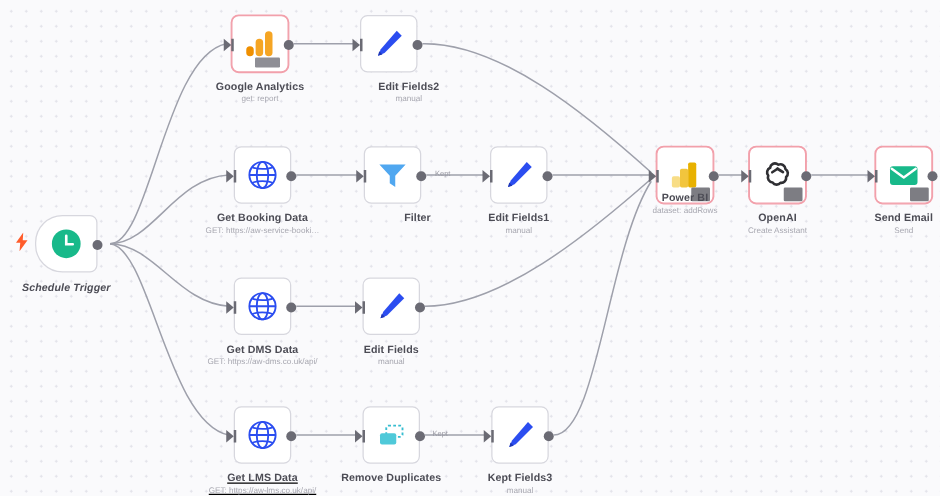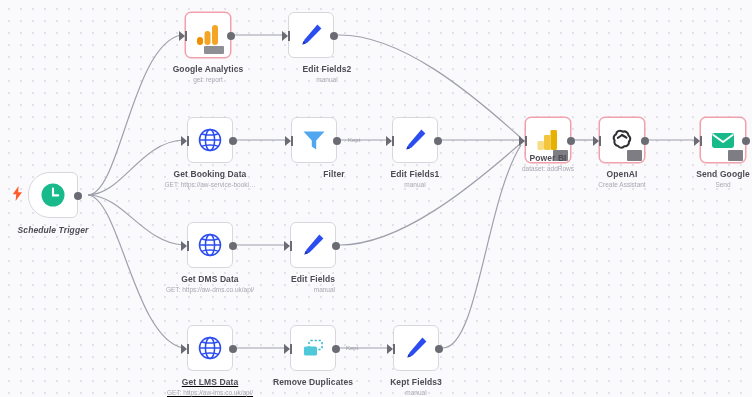--- a/index.html
+++ b/index.html
@@ -253,21 +253,21 @@
   <div class="node" style="left:290px; top:222px;">
     <div class="ico">
       <svg viewBox="0 0 26 26" xmlns="http://www.w3.org/2000/svg">
         <path d="M19.4 2.6 L23.4 6.6 L9.6 20.4 L4.4 22.6 L6.6 17.4 Z" fill="#2b4df0"></path>
         <path d="M5.4 19 L8 21.6 L4.4 22.6 Z" fill="#1d35b5"></path>
       </svg>
     </div>
     <div class="port-in" style="left:-7px; top:18px;"></div>
     <div class="port-out" style="right:-5px; top:19px;"></div>
   </div>
-  <div class="cap" style="left:313px; top:274px;text-align:right;">
+  <div class="cap" style="left:313px; top:274px;">
     <div class="t">Edit Fields</div>
     <div class="s">manual</div>
   </div>
 
   <div class="node" style="left:187px; top:325px;">
     <div class="ico">
       <svg viewBox="0 0 26 26" xmlns="http://www.w3.org/2000/svg">
         <g stroke="#2b4df0" stroke-width="1.5" fill="none">
           <circle cx="13" cy="13" r="10.5"></circle>
           <ellipse cx="13" cy="13" rx="4.6" ry="10.5"></ellipse>
@@ -362,17 +362,17 @@
       <svg viewBox="0 0 26 26" xmlns="http://www.w3.org/2000/svg">
         <rect x="2" y="6" width="22" height="15" rx="2.4" fill="#18b98a"></rect>
         <path d="M3.4 8 L13 15 L22.6 8" fill="none" stroke="#ffffff" stroke-width="1.9" stroke-linecap="round" stroke-linejoin="round"></path>
       </svg>
       <div class="redact"></div>
     </div>
     <div class="port-in" style="left:-7px; top:18px;"></div>
     <div class="port-out" style="right:-5px; top:19px;"></div>
   </div>
   <div class="cap err" style="left:723px; top:169px;">
-    <div class="t">Send Google</div>
+    <div class="t">Send Email</div>
     <div class="s">Send</div>
   </div>
 
 </div>
 
 </body></html>

